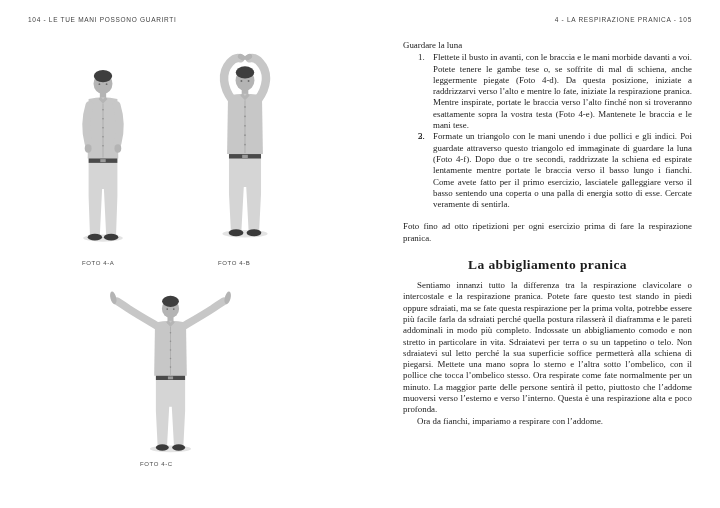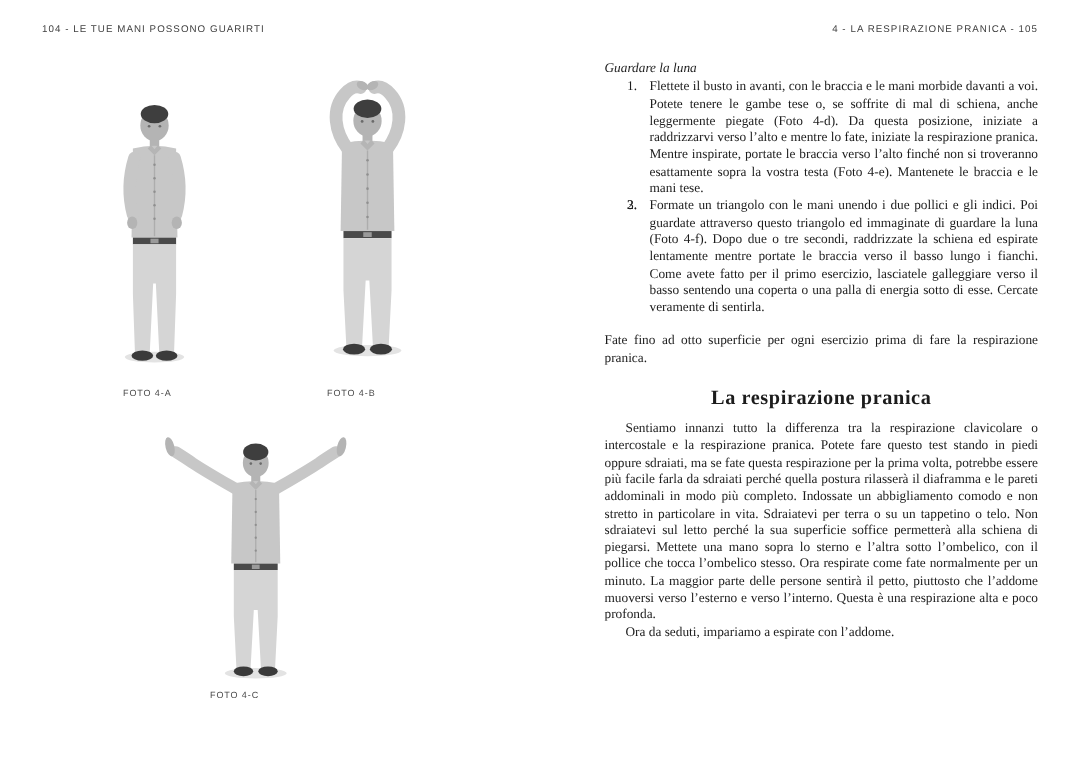--- a/index.html
+++ b/index.html
@@ -47,21 +47,21 @@
   .shoe   { fill:#3a3a3a; }
   .shadow { fill:#e3e3e3; }
   .eye    { fill:#6a6a6a; }
 
   
   .text-col {
     position:absolute; left:403px; top:40px; width:289px;
     font-size:8.9px; line-height:11.3px; text-align:justify;
     hyphens:auto; -webkit-hyphens:auto;
   }
-  .sec-italic { font-style:italic; text-align:left; margin:0 0 1px 0; }
+  .sec-italic { text-align:left; margin:0 0 1px 0; }
   .olist { margin:0; }
   .li { position:relative; padding-left:30px; }
   .li .num { position:absolute; left:15px; top:0; }
   .li .itext { display:block; text-align:justify; }
   .note { margin:11px 0 0 0; }
   .heading {
     font-size:13.5px; font-weight:bold; text-align:center;
     letter-spacing:0.4px; line-height:15px; margin:13px 0 8px 0;
   }
   .para { margin:0; text-indent:14px; }
@@ -176,23 +176,23 @@
         </div>
         <div class="li">
           <span class="num">2.</span>
         </div>
         <div class="li">
           <span class="num">3.</span>
           <span class="itext">Formate un triangolo con le mani unendo i due pollici e gli indici. Poi guardate attraverso questo triangolo ed immaginate di guardare la luna (Foto 4-f). Dopo due o tre secondi, raddrizzate la schiena ed espirate lentamente mentre portate le braccia verso il basso lungo i fianchi. Come avete fatto per il primo esercizio, lasciatele galleggiare verso il basso sentendo una coperta o una palla di energia sotto di esse. Cercate veramente di sentirla.</span>
         </div>
       </div>
 
-      <p class="note">Fate fino ad otto superficie per ogni esercizio prima di fare la respirazione pranica.</p>
+      <p class="note">Foto fino ad otto ripetizioni per ogni esercizio prima di fare la respirazione pranica.</p>
 
-      <h2 class="heading">La respirazione pranica</h2>
+      <h2 class="heading">La abbigliamento pranica</h2>
 
       <p class="para">Sentiamo innanzi tutto la differenza tra la respirazione clavicolare o intercostale e la respirazione pranica. Potete fare questo test stando in piedi oppure sdraiati, ma se fate questa respirazione per la prima volta, potrebbe essere più facile farla da sdraiati perché quella postura rilasserà il diaframma e le pareti addominali in modo più completo. Indossate un abbigliamento comodo e non stretto in particolare in vita. Sdraiatevi per terra o su un tappetino o telo. Non sdraiatevi sul letto perché la sua superficie soffice permetterà alla schiena di piegarsi. Mettete una mano sopra lo sterno e l’altra sotto l’ombelico, con il pollice che tocca l’ombelico stesso. Ora respirate come fate normalmente per un minuto. La maggior parte delle persone sentirà il petto, piuttosto che l’addome muoversi verso l’esterno e verso l’interno. Questa è una respirazione alta e poco profonda.</p>
 
-      <p class="para">Ora da seduti, impariamo a espirate con l’addome.</p>
+      <p class="para">Ora da fianchi, impariamo a respirare con l’addome.</p>
     </div>
   </div>
 
 </div>
 
 </body></html>

